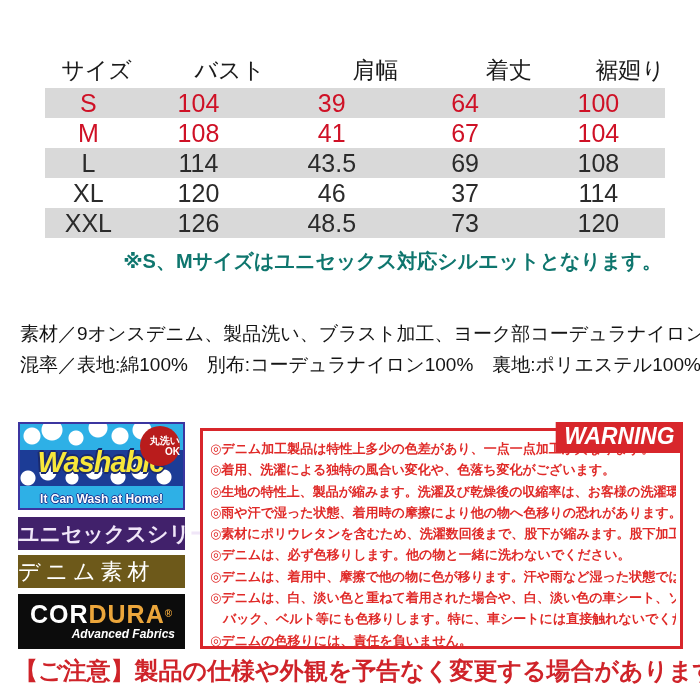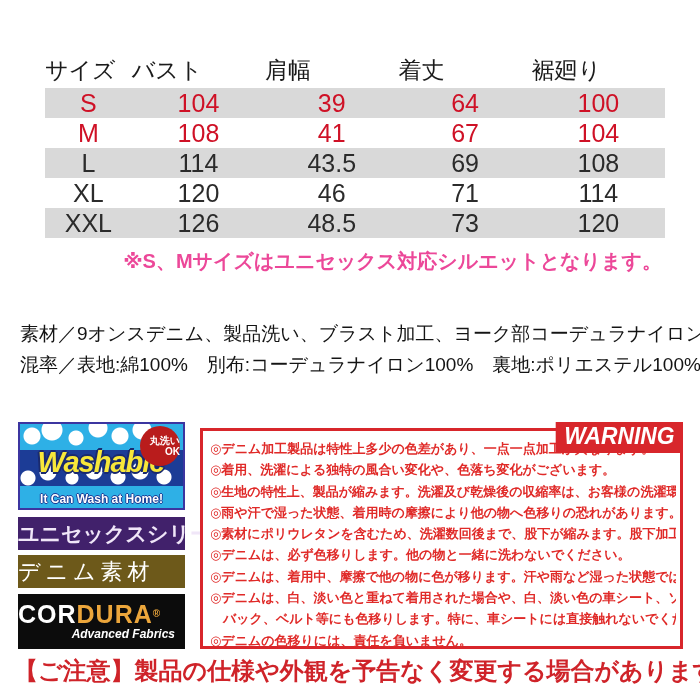--- a/index.html
+++ b/index.html
@@ -3,29 +3,29 @@
 <meta charset="utf-8">
 <style>
   html,body{margin:0;padding:0;}
   body{
     width:700px;height:700px;position:relative;background:#ffffff;
     font-family:"Liberation Sans","DejaVu Sans",sans-serif;
     overflow:hidden;
   }
   
   .size-table{position:absolute;left:45px;top:52px;width:620px;border-collapse:collapse;table-layout:fixed;}
-  .size-table th{font-weight:400;color:#1b1b1b;font-size:23px;height:36px;text-align:left;padding:0;}
+  .size-table th{font-weight:400;color:#1b1b1b;font-size:23px;height:36px;text-align:right;padding:0;}
   .size-table td{font-size:25px;color:#2b2b2b;height:30px;text-align:center;padding:0;}
   .size-table col.c-size{width:14%;}
   .size-table col.c-val{width:21.5%;}
   tr.striped{background:#d9d9d9;}
   tr.red-row td{color:#cf1126;}
   
   .notes{position:absolute;right:38px;top:248px;text-align:right;}
-  .note-pink{color:#ec4899;font-size:20px;font-weight:700;line-height:26px;}
+  .note-pink{color:#0f766e;font-size:20px;font-weight:700;line-height:26px;}
   .note-black{color:#141414;font-size:20px;font-weight:700;line-height:26px;}
   
   .materials{position:absolute;left:20px;top:318px;color:#141414;}
   .materials div{font-size:19px;line-height:31px;white-space:nowrap;}
   
   .badges{position:absolute;left:18px;top:422px;width:167px;}
   .badge-washable{position:relative;height:88px;background:#2eb0e6;border:2px solid #3c35a0;box-sizing:border-box;overflow:hidden;}
   .wash-band{position:absolute;left:0;right:0;top:26px;height:36px;background:#1c3c96;}
   .foam-top{position:absolute;left:0;top:-6px;width:100%;height:30px;
     background-image:
@@ -52,21 +52,21 @@
     font-weight:700;font-size:12px;
     text-shadow:-1px 0 #1c3c96,1px 0 #1c3c96,0 -1px #1c3c96,0 1px #1c3c96;}
   .wash-circle{position:absolute;top:2px;right:3px;width:40px;height:40px;border-radius:50%;
     background:#b91c1c;color:#fff;font-size:10px;font-weight:700;line-height:11px;
     text-align:right;box-sizing:border-box;padding-top:9px;}
   .badge-unisex{margin-top:7px;height:33px;background:#41216b;color:#f0e6f8;
     font-size:21px;font-weight:700;text-align:center;line-height:33px;white-space:nowrap;}
   .badge-denim{margin-top:5px;height:33px;background:#6d591a;color:#ffffff;
     font-size:22px;font-weight:500;text-align:left;line-height:33px;letter-spacing:5px;}
   .badge-cordura{margin-top:6px;height:55px;background:#0c0c0c;box-sizing:border-box;padding-top:7px;}
-  .cordura-main{font-size:25px;font-weight:800;color:#ffffff;letter-spacing:1px;line-height:26px;}
+  .cordura-main{text-align:center;font-size:25px;font-weight:800;color:#ffffff;letter-spacing:1px;line-height:26px;}
   .cordura-main .dura{color:#eca63b;}
   .cordura-main .reg{font-size:10px;vertical-align:top;color:#eca63b;}
   .cordura-sub{color:#ffffff;font-size:12px;font-style:italic;font-weight:700;text-align:right;padding-right:10px;padding-left:36px;}
   
   .warning-box{position:absolute;left:200px;top:428px;width:483px;height:221px;
     border:3px solid #d8262b;box-sizing:border-box;background:#fff;padding:7px 4px 0 7px;}
   .warning-banner{position:absolute;top:-9px;right:-3px;background:#d8262b;color:#ffffff;
     font-size:24px;font-weight:800;font-style:italic;padding:0px 9px 3px;letter-spacing:0px;
     transform:scaleX(.95);transform-origin:right;}
   .warning-line{color:#e02a28;font-size:13px;font-weight:700;line-height:21.3px;white-space:nowrap;overflow:hidden;}
@@ -113,21 +113,21 @@
       <td>L</td>
       <td>114</td>
       <td>43.5</td>
       <td>69</td>
       <td>108</td>
     </tr>
     <tr>
       <td>XL</td>
       <td>120</td>
       <td>46</td>
-      <td>71</td>
+      <td>37</td>
       <td>114</td>
     </tr>
     <tr class="striped">
       <td>XXL</td>
       <td>126</td>
       <td>48.5</td>
       <td>73</td>
       <td>120</td>
     </tr>
   </tbody>

